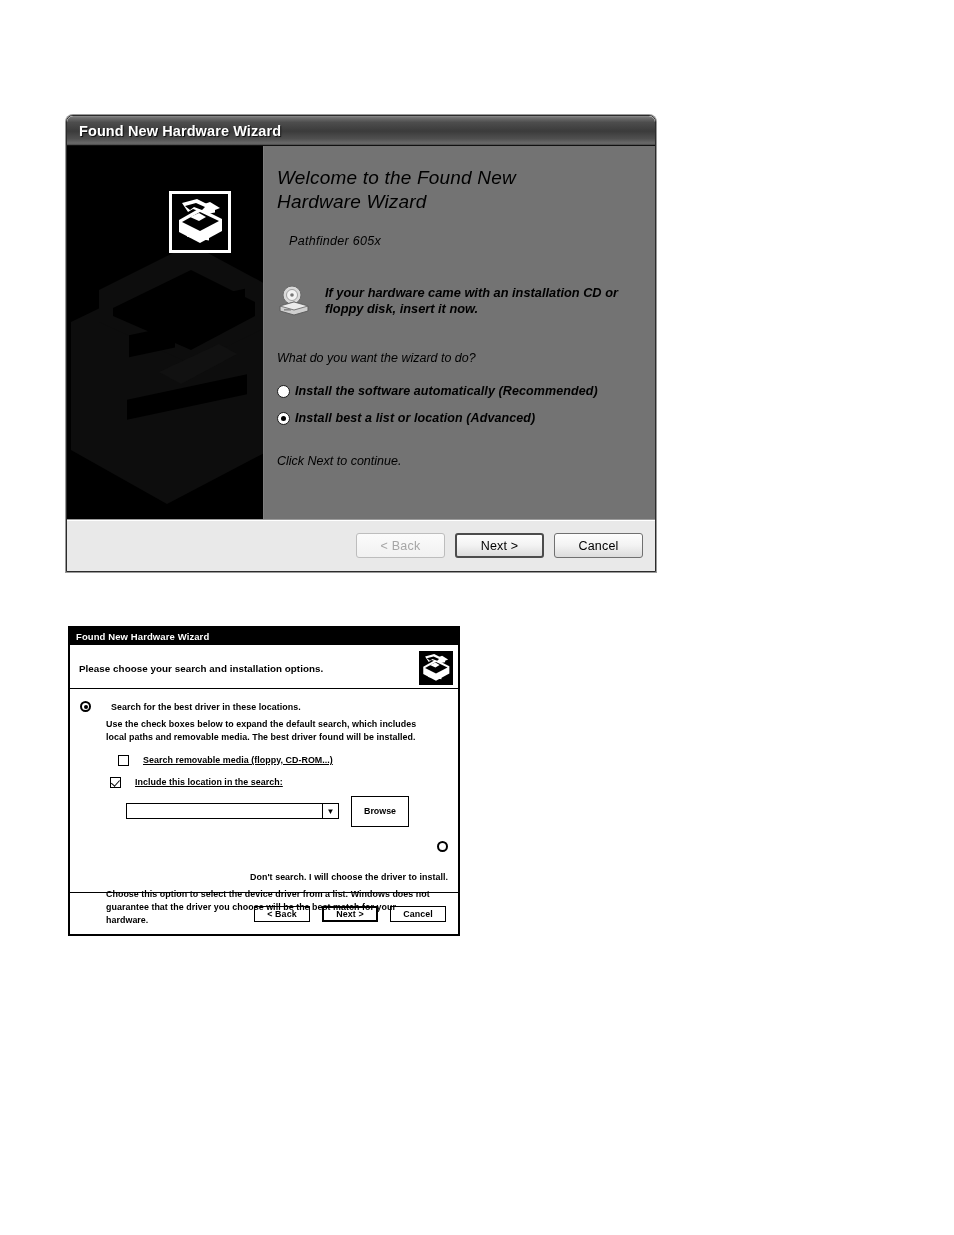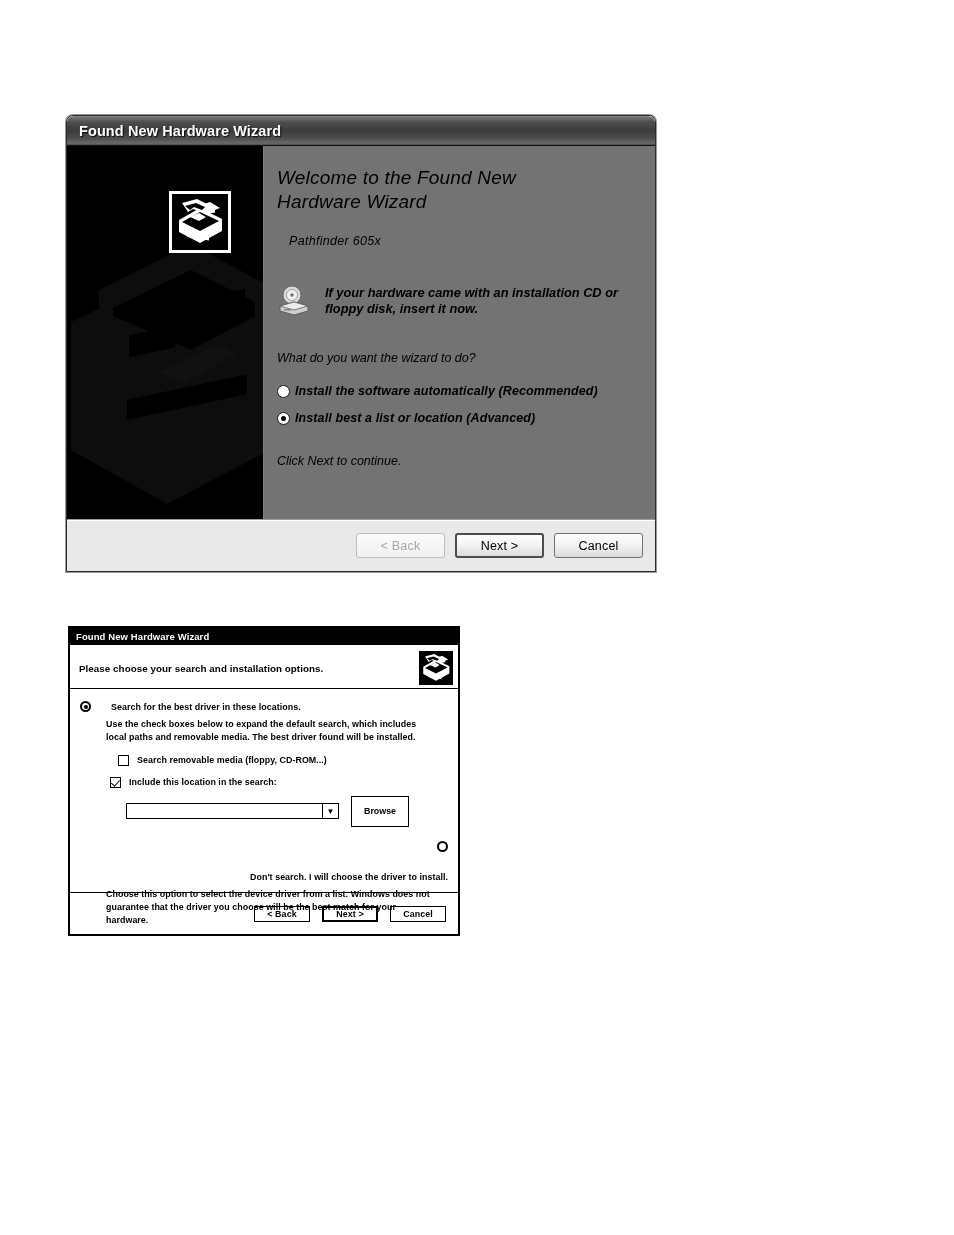--- a/index.html
+++ b/index.html
@@ -300,23 +300,24 @@
     font-weight: bold;
     color: #000;
     line-height: 1.45;
     margin: 6px 0 0 26px;
     letter-spacing: 0.05px;
     max-width: 330px;
   }
   .d2-check-row {
     display: flex;
     align-items: flex-start;
-    gap: 8px;
+    gap: 14px;
     margin-left: 38px;
     margin-top: 11px;
+    text-decoration: underline;
   }
   .d2-check-row.second { margin-left: 30px; }
   .d2-check-glyph {
     width: 11px; height: 11px;
     border: 1.5px solid #000;
     background: #fff;
     box-sizing: border-box;
     flex: 0 0 11px;
     position: relative;
   }

